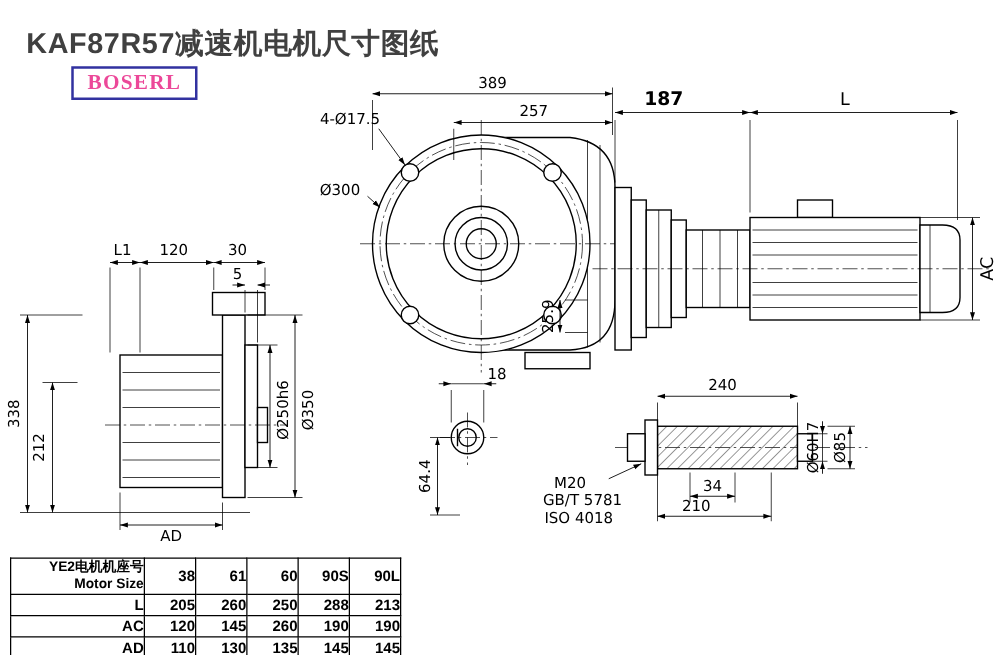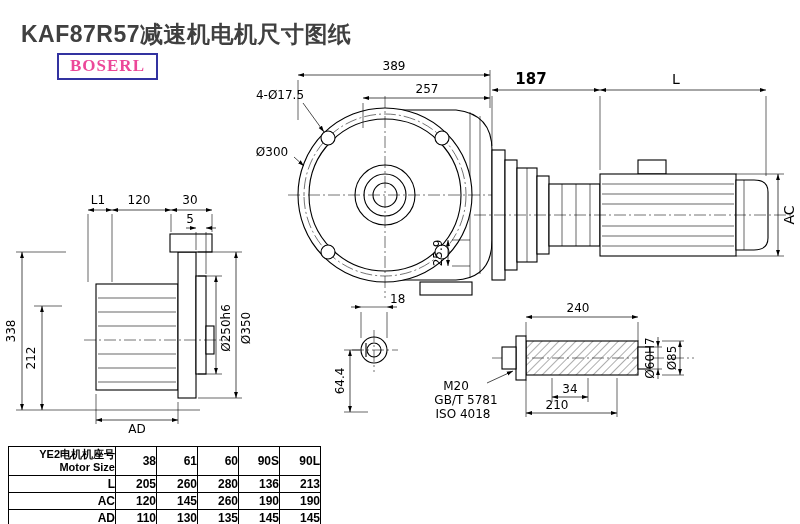--- a/index.html
+++ b/index.html
@@ -253,22 +253,22 @@
       <th class="cs">38</th>
       <th class="cs">61</th>
       <th class="cs">60</th>
       <th class="cs">90S</th>
       <th class="cs">90L</th>
     </tr>
     <tr>
       <td>L</td>
       <td>205</td>
       <td>260</td>
-      <td>280</td>
-      <td>136</td>
+      <td>250</td>
+      <td>288</td>
       <td>213</td>
     </tr>
     <tr>
       <td>AC</td>
       <td>120</td>
       <td>145</td>
       <td>260</td>
       <td>190</td>
       <td>190</td>
     </tr>

